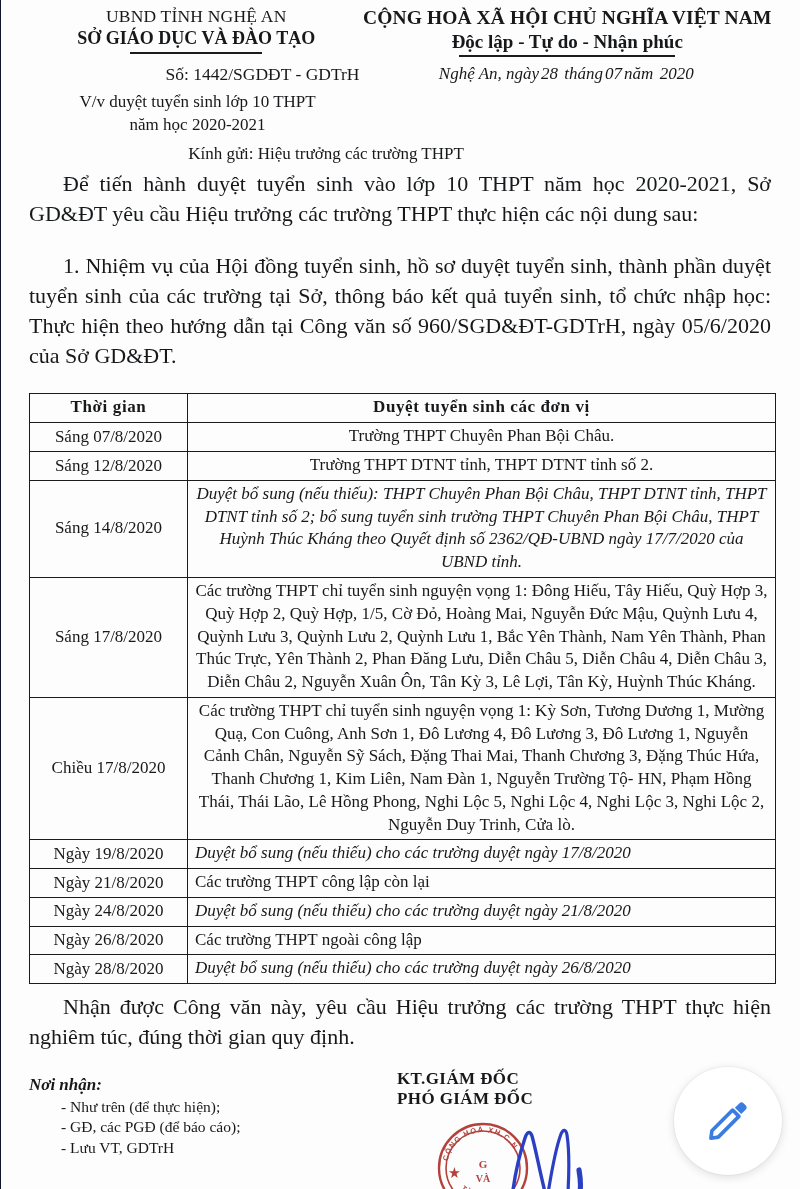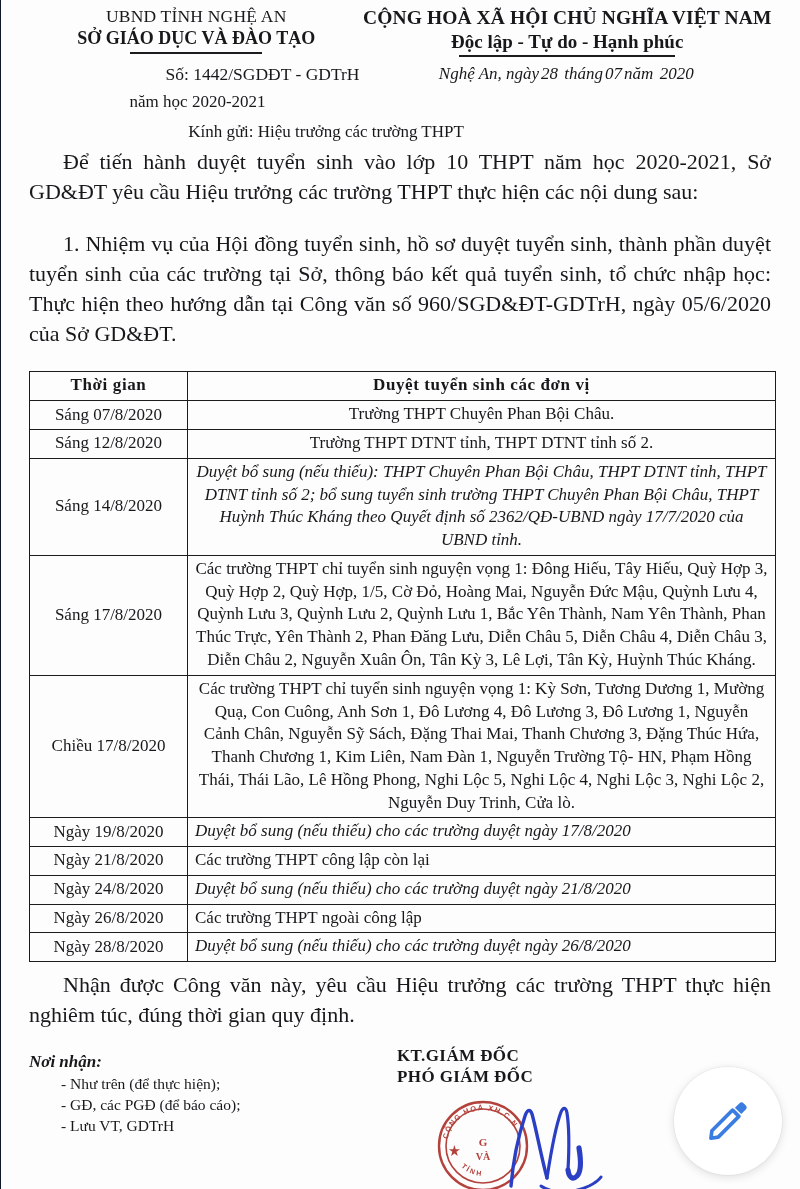--- a/index.html
+++ b/index.html
@@ -245,35 +245,36 @@
   <div class="doc">
 
     <div class="masthead">
       <div class="mast-left">
         <div class="org-line1">UBND TỈNH NGHỆ AN</div>
         <div class="org-line2">SỞ GIÁO DỤC VÀ ĐÀO TẠO</div>
         <div class="rule-short"></div>
       </div>
       <div class="mast-right">
         <div class="nation-line1">CỘNG HOÀ XÃ HỘI CHỦ NGHĨA VIỆT NAM</div>
-        <div class="nation-line2">Độc lập - Tự do - Hạnh phúc</div>
+        <div class="nation-line2">Độc lập - Tự do - Nhận phúc</div>
         <div class="rule-mid"></div>
       </div>
     </div>
 
     <div class="subhead">
       <div class="sub-left">
         <span class="doc-number">Số: 1442/SGDĐT - GDTrH</span>
       </div>
       <div class="sub-right">
         <span class="place-date"><span>Nghệ An, ngày</span><span class="num">28</span> <span>tháng</span><span class="num">07</span><span>năm</span> <span class="num">2020</span></span>
       </div>
     </div>
 
     <div class="subject">
+      <div>V/v duyệt tuyển sinh lớp 10 THPT</div>
       <div>năm học 2020-2021</div>
     </div>
 
     <div class="recipient">Kính gửi: Hiệu trưởng các trường THPT</div>
 
     <p class="para">Để tiến hành duyệt tuyển sinh vào lớp 10 THPT năm học 2020-2021, Sở GD&amp;ĐT yêu cầu Hiệu trưởng các trường THPT thực hiện các nội dung sau:</p>
     <p class="para tight">1. Nhiệm vụ của Hội đồng tuyển sinh, hồ sơ duyệt tuyển sinh, thành phần duyệt tuyển sinh của các trường tại Sở, thông báo kết quả tuyển sinh, tổ chức nhập học: Thực hiện theo hướng dẫn tại Công văn số 960/SGD&amp;ĐT-GDTrH, ngày 05/6/2020 của Sở GD&amp;ĐT.</p>
 
     <div class="sched-wrap">
       <table class="sched">

